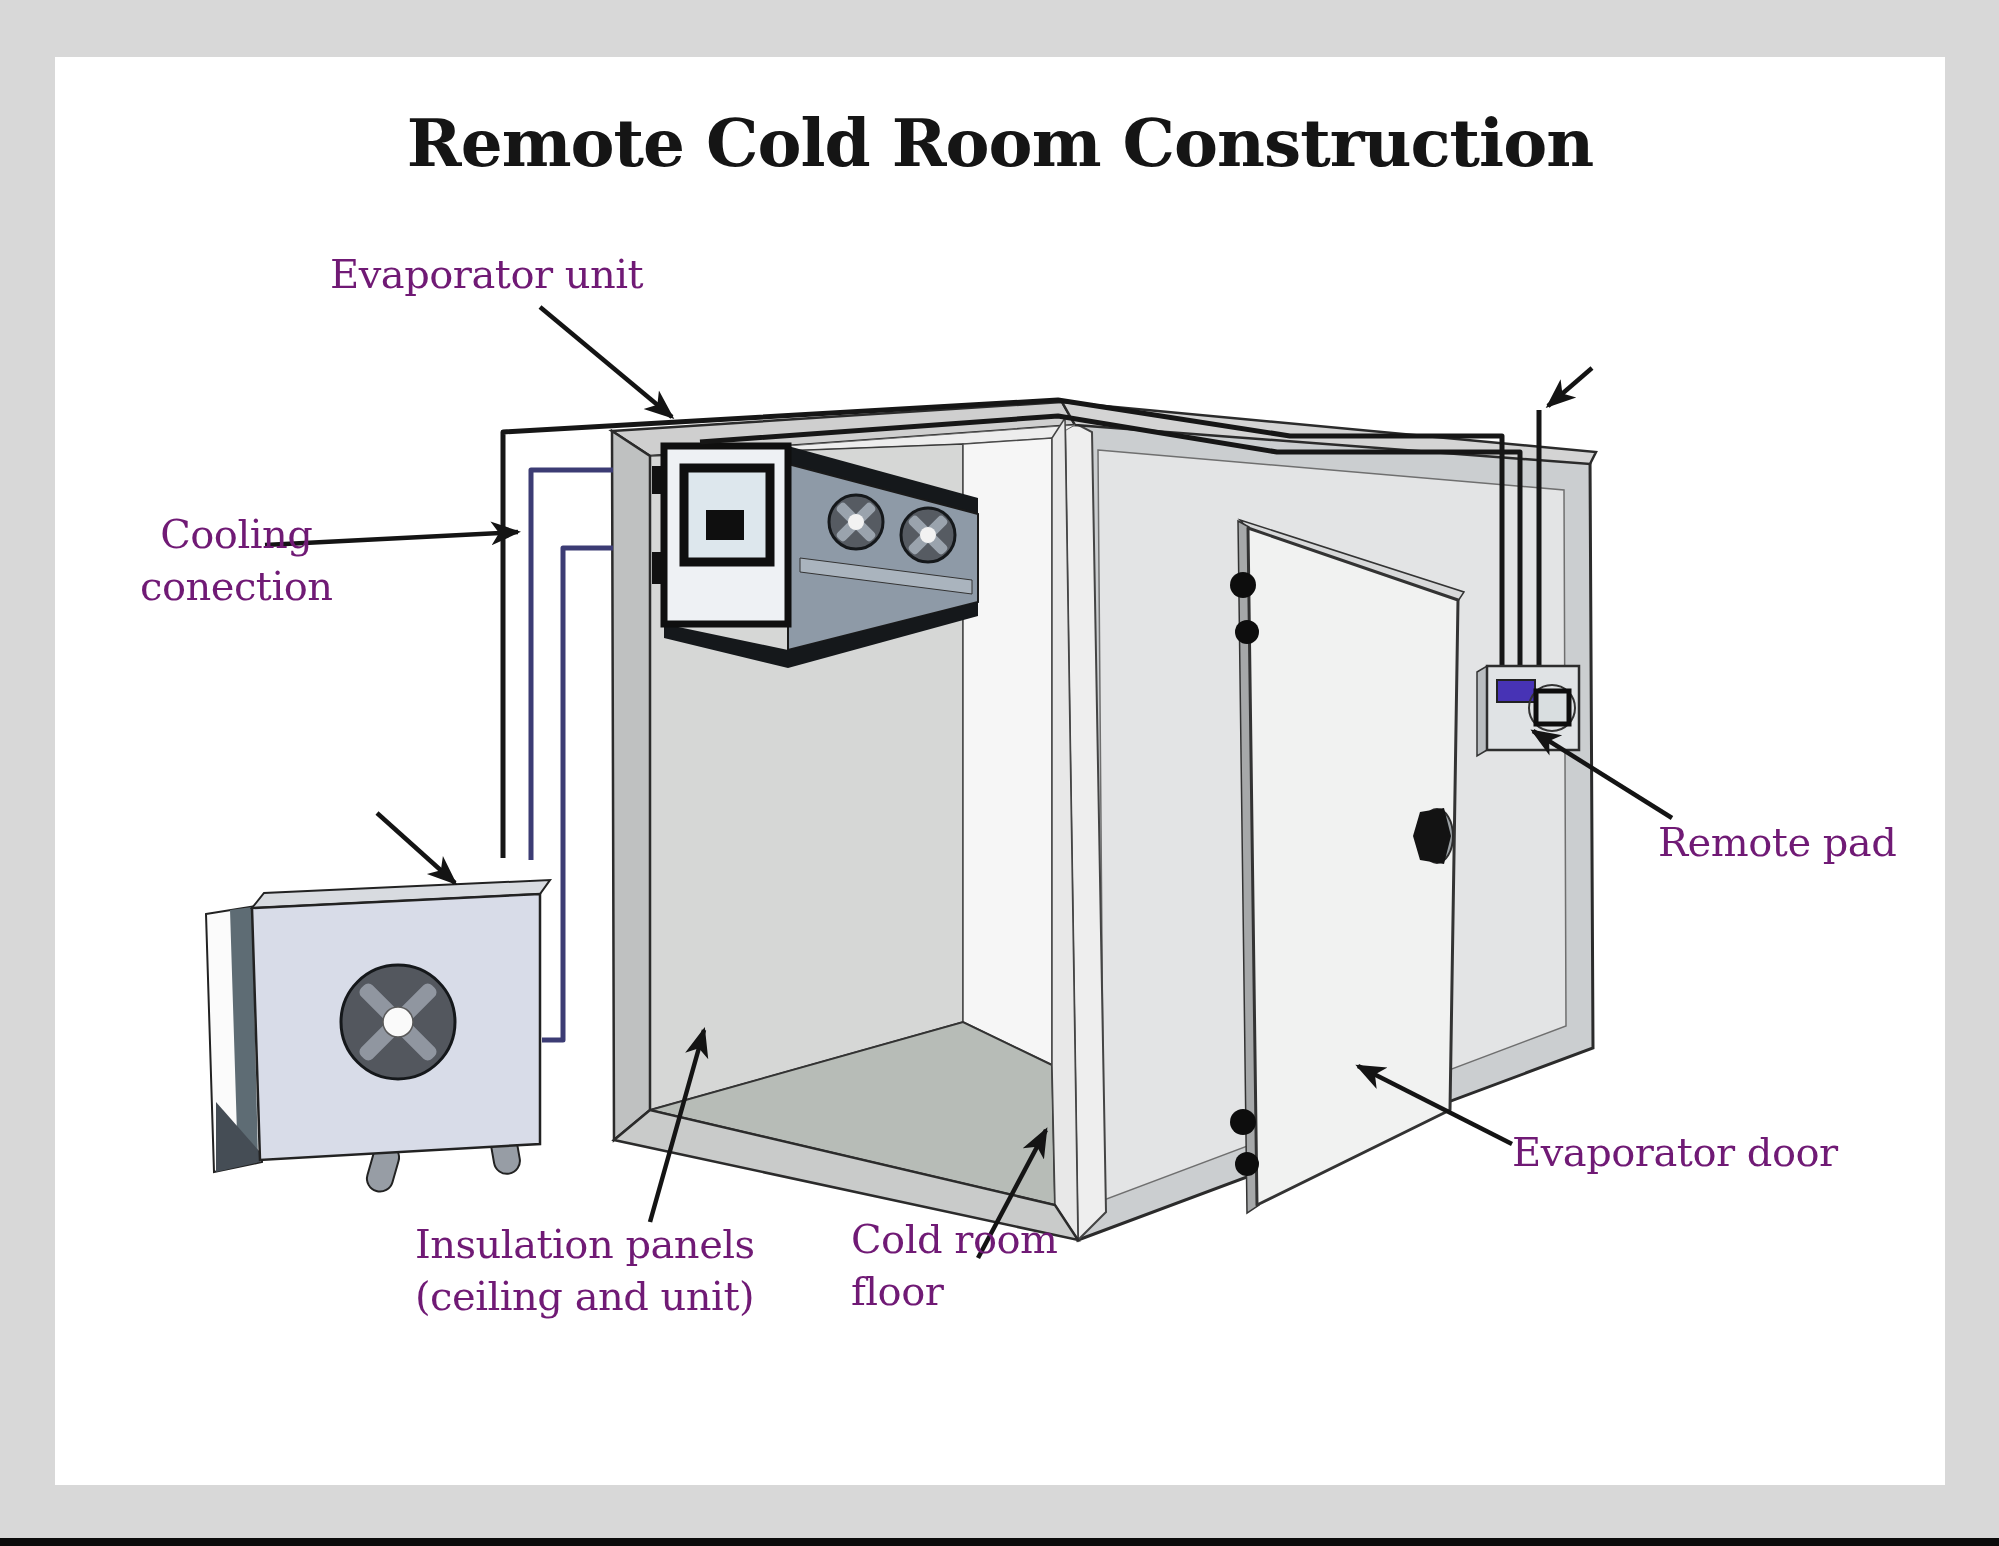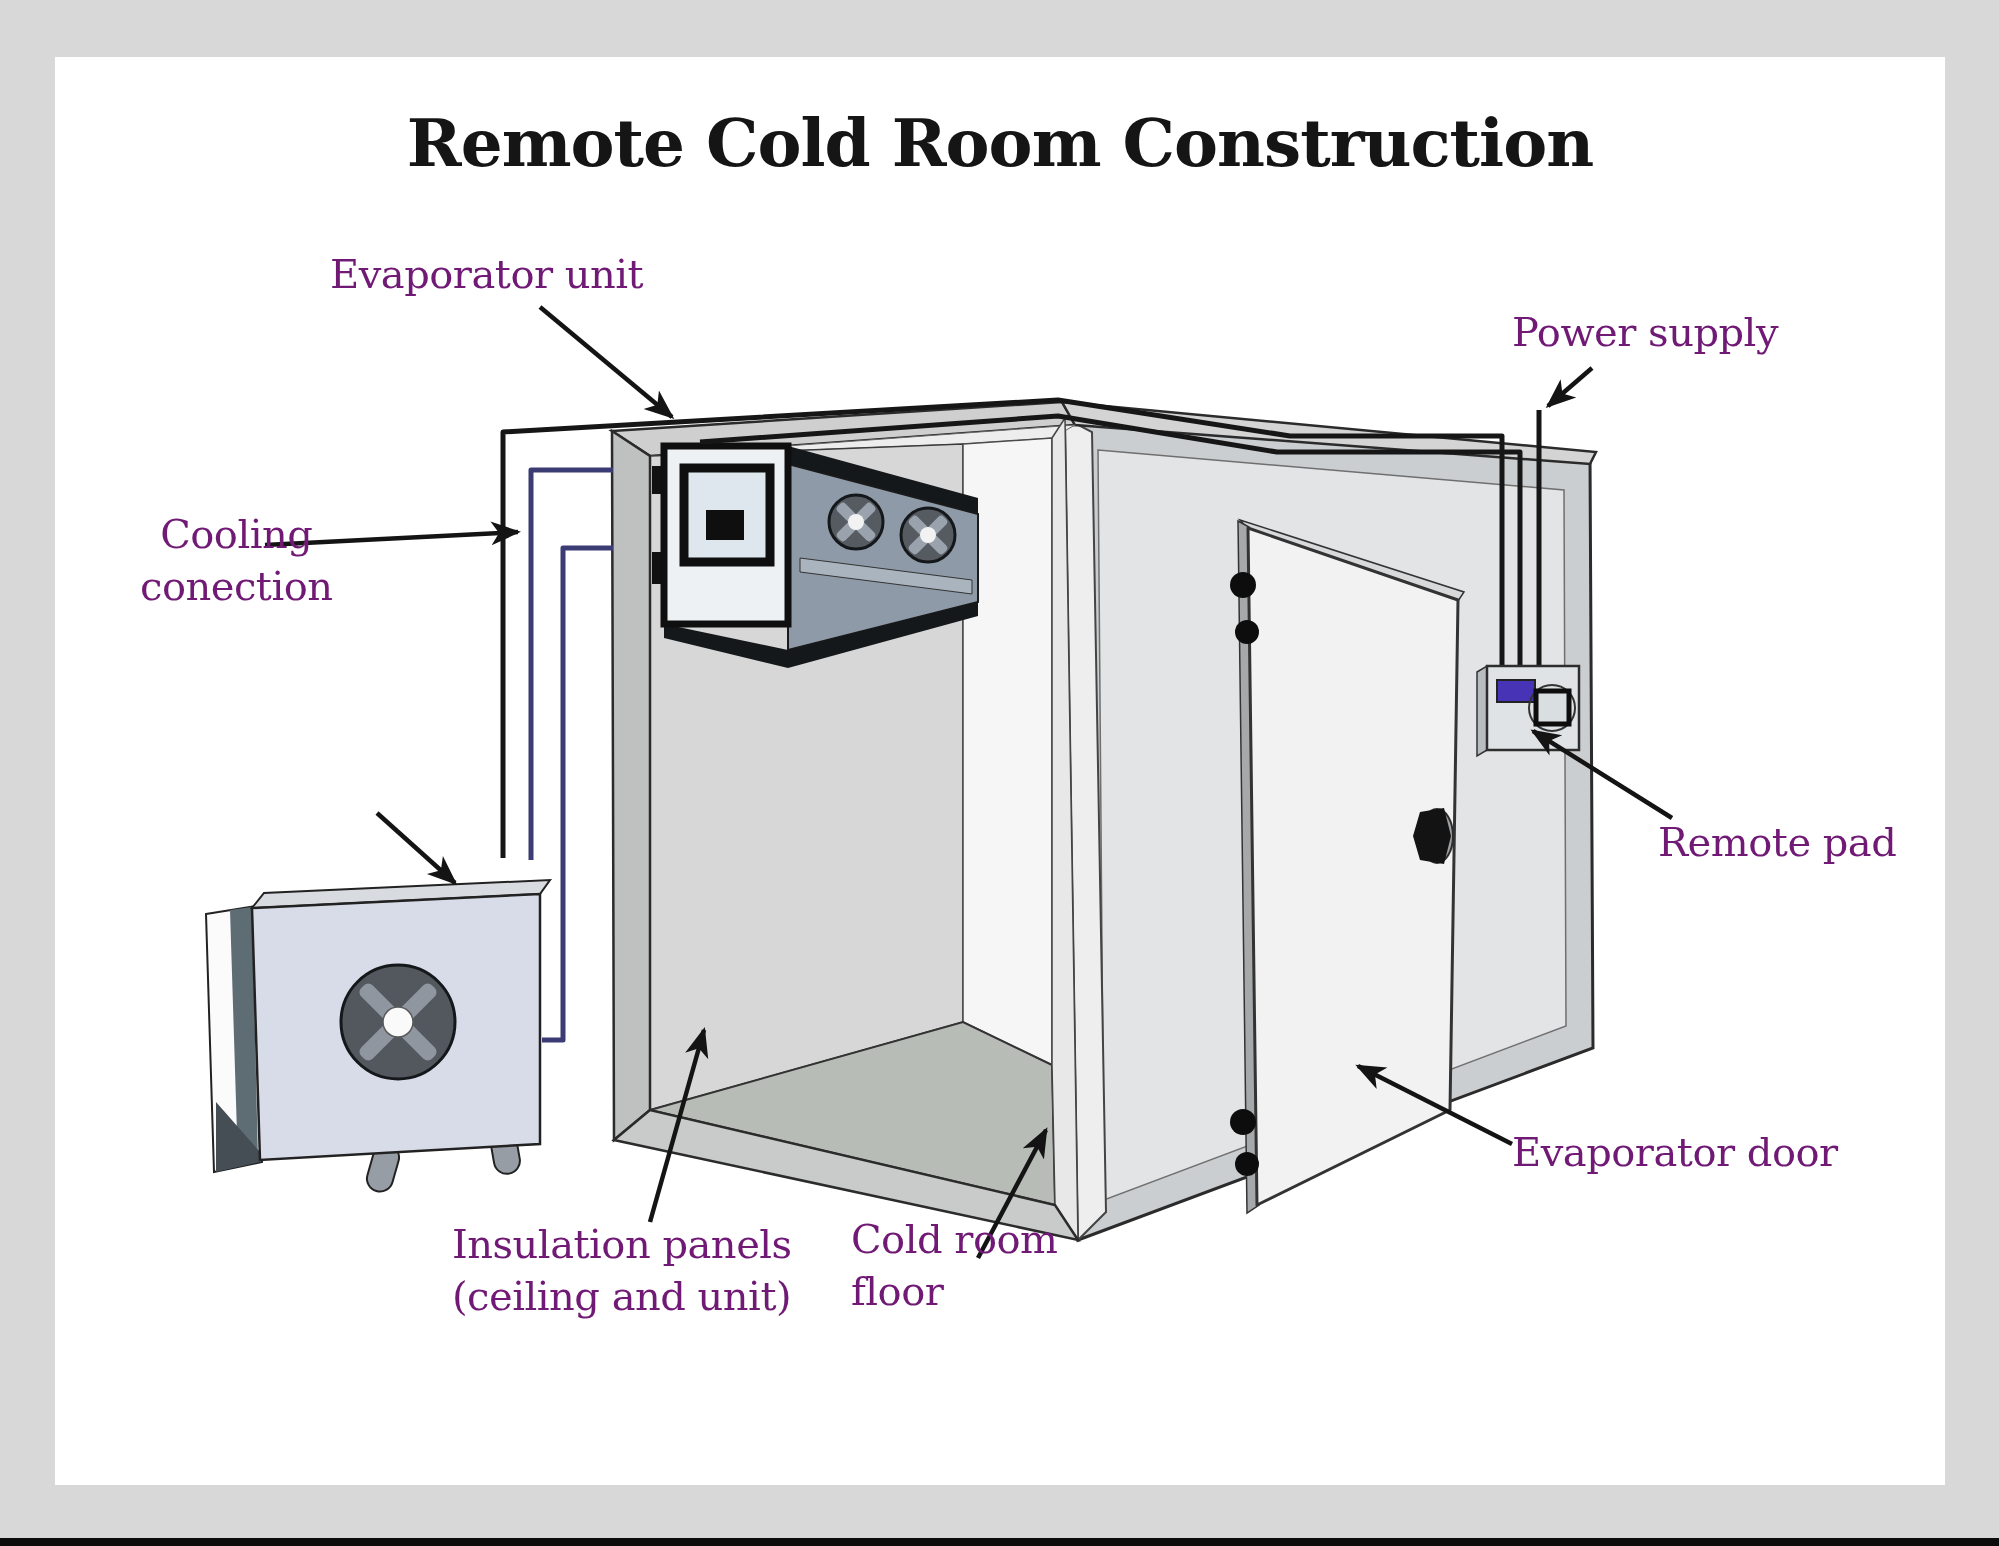--- a/index.html
+++ b/index.html
@@ -153,39 +153,36 @@
       <line x1="978" y1="1258" x2="1046" y2="1130" marker-end="url(#ah)"></line>
     </g>
   </svg>
 
   <div class="title">Remote Cold Room Construction</div>
 
   <div class="lbl" style="left:330px;top:248px;">
     <span>Evaporator unit</span>
   </div>
 
-  <div class="lbl" style="left:1512px;top:306px;">
-    <span>Power supply</span>
-  </div>
 
   <div class="lbl" style="left:140px;top:508px;text-align:center;">
     <span>Cooling</span>
     <span>conection</span>
   </div>
 
 
   <div class="lbl" style="left:1658px;top:816px;">
     <span>Remote pad</span>
   </div>
 
   <div class="lbl" style="left:1512px;top:1126px;">
     <span>Evaporator door</span>
   </div>
 
-  <div class="lbl" style="left:415px;top:1218px;margin-left:37px;">
+  <div class="lbl" style="left:415px;top:1218px;">
     <span>Insulation panels</span>
     <span>(ceiling and unit)</span>
   </div>
 
   <div class="lbl" style="left:851px;top:1213px;">
     <span>Cold room</span>
     <span>floor</span>
   </div>
 
   <div class="bottom-bar"></div>

